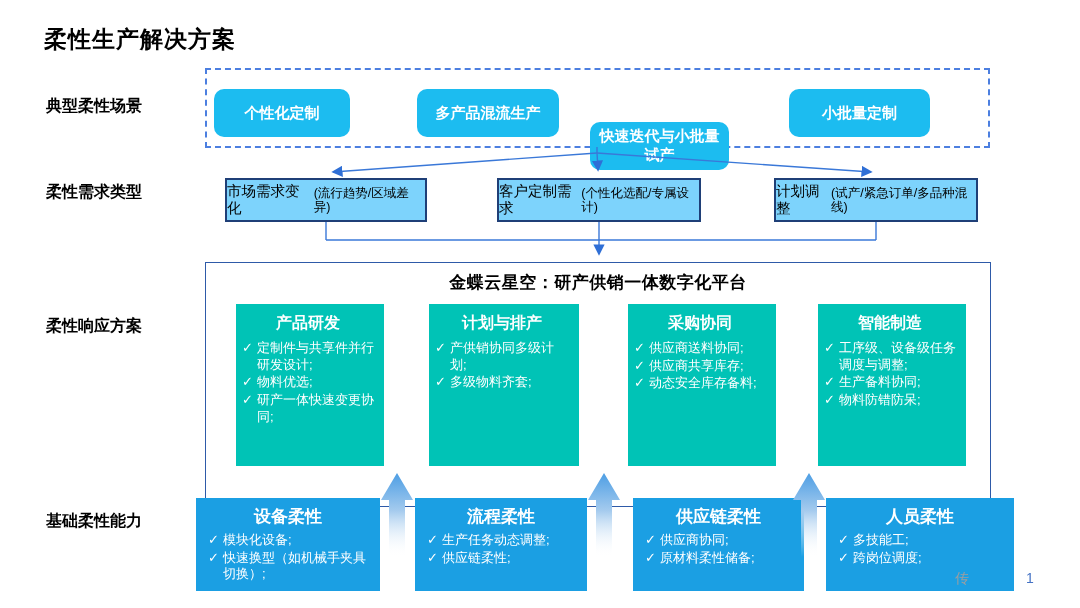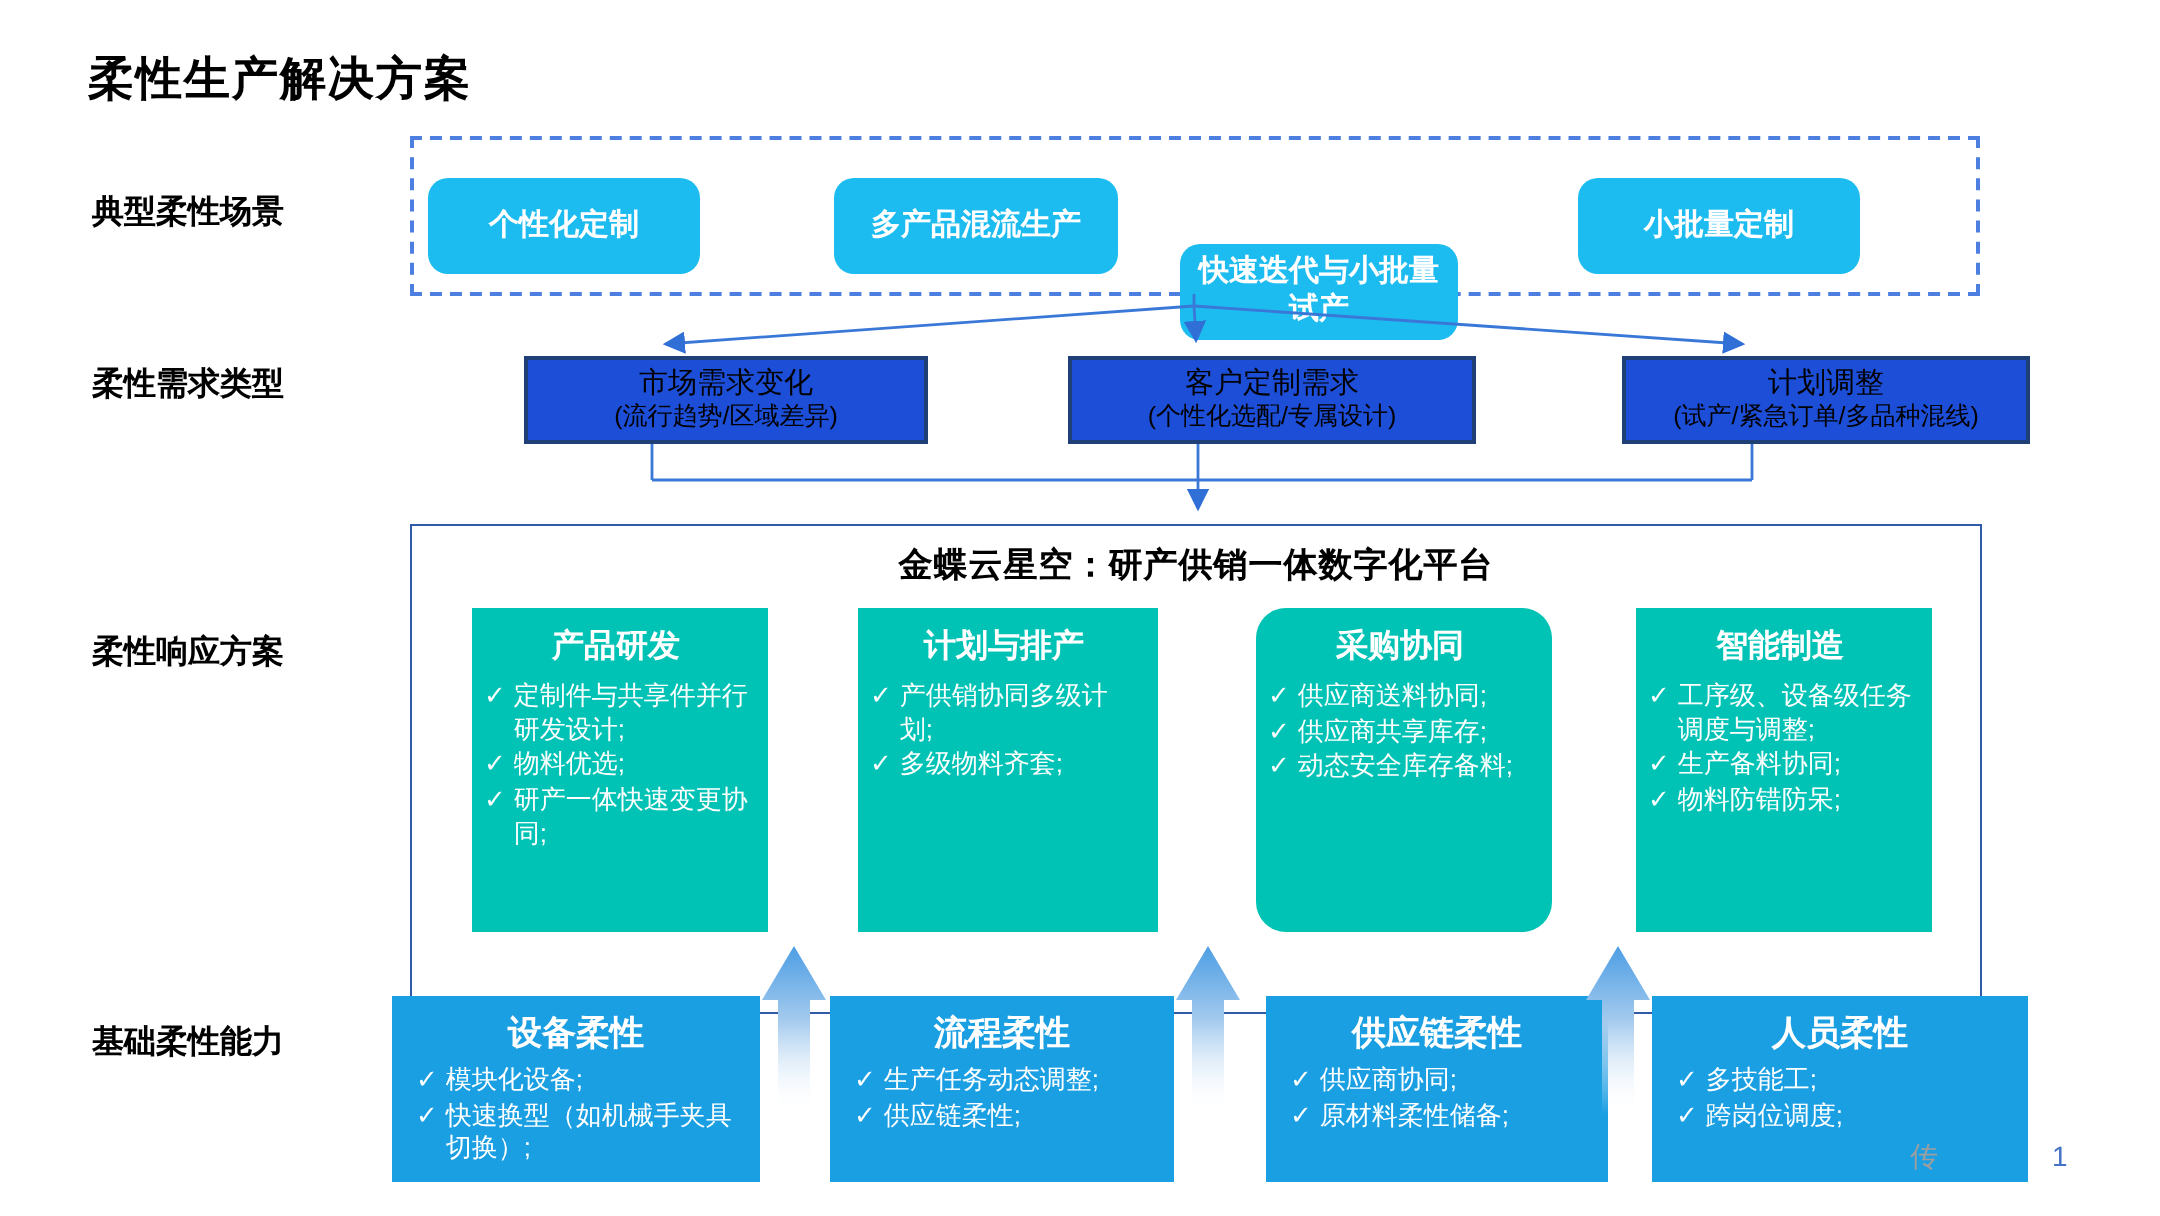--- a/index.html
+++ b/index.html
@@ -18,22 +18,22 @@
     position:absolute;left:205px;top:68px;width:785px;height:80px;
     border:2px dashed #4c7fe0;box-sizing:border-box;
   }
   .scenario-box{
     position:absolute;top:19px;height:48px;border-radius:10px;background:#1cbcf0;
     color:#fff;font-size:15px;font-weight:bold;display:flex;align-items:center;justify-content:center;
     text-align:center;line-height:1.25;padding:0 8px;box-sizing:border-box;
   }
   
   .demand-box{
-    position:absolute;top:178px;height:44px;background:#1d4ed8;border:2px solid #1f3f77;
-    box-sizing:border-box;display:flex;flex-direction:column;align-items:center;justify-content:center;margin-left:37px;
+    position:absolute;top:178px;height:44px;background:#7dd3fc;border:2px solid #1f3f77;
+    box-sizing:border-box;display:flex;flex-direction:row;align-items:center;justify-content:center;
   }
   .demand-title{font-size:14.5px;line-height:1.15;}
   .demand-sub{font-size:12.5px;line-height:1.15;}
   
   .platform-box{
     position:absolute;left:205px;top:262px;width:786px;height:245px;background:#fff;
     border:1.5px solid #2e5aa8;box-sizing:border-box;
   }
   .platform-title{
     margin-top:8px;text-align:center;font-size:17px;font-weight:bold;letter-spacing:.5px;
@@ -78,21 +78,21 @@
   </div>
 
   <div class="demand-box" style="left:225px;width:202px;">
     <div class="demand-title">市场需求变化</div>
     <div class="demand-sub">(流行趋势/区域差异)</div>
   </div>
   <div class="demand-box" style="left:497px;width:204px;">
     <div class="demand-title">客户定制需求</div>
     <div class="demand-sub">(个性化选配/专属设计)</div>
   </div>
-  <div class="demand-box" style="left:774px;width:204px;text-align:right;">
+  <div class="demand-box" style="left:774px;width:204px;">
     <div class="demand-title">计划调整</div>
     <div class="demand-sub">(试产/紧急订单/多品种混线)</div>
   </div>
 
   <div class="platform-box">
     <div class="platform-title">金蝶云星空：研产供销一体数字化平台</div>
 
     <div class="solution-card" style="left:30px;width:148px;">
       <div class="solution-title">产品研发</div>
       <div class="bullet">
@@ -114,21 +114,21 @@
       <div class="bullet">
           <span class="check">✓</span>
           <span>产供销协同多级计划;</span>
         </div>
       <div class="bullet">
           <span class="check">✓</span>
           <span>多级物料齐套;</span>
         </div>
     </div>
 
-    <div class="solution-card" style="left:422px;width:148px;border-radius:15px;">
+    <div class="solution-card" style="left:422px;width:148px;">
       <div class="solution-title">采购协同</div>
       <div class="bullet">
           <span class="check">✓</span>
           <span>供应商送料协同;</span>
         </div>
       <div class="bullet">
           <span class="check">✓</span>
           <span>供应商共享库存;</span>
         </div>
       <div class="bullet">

